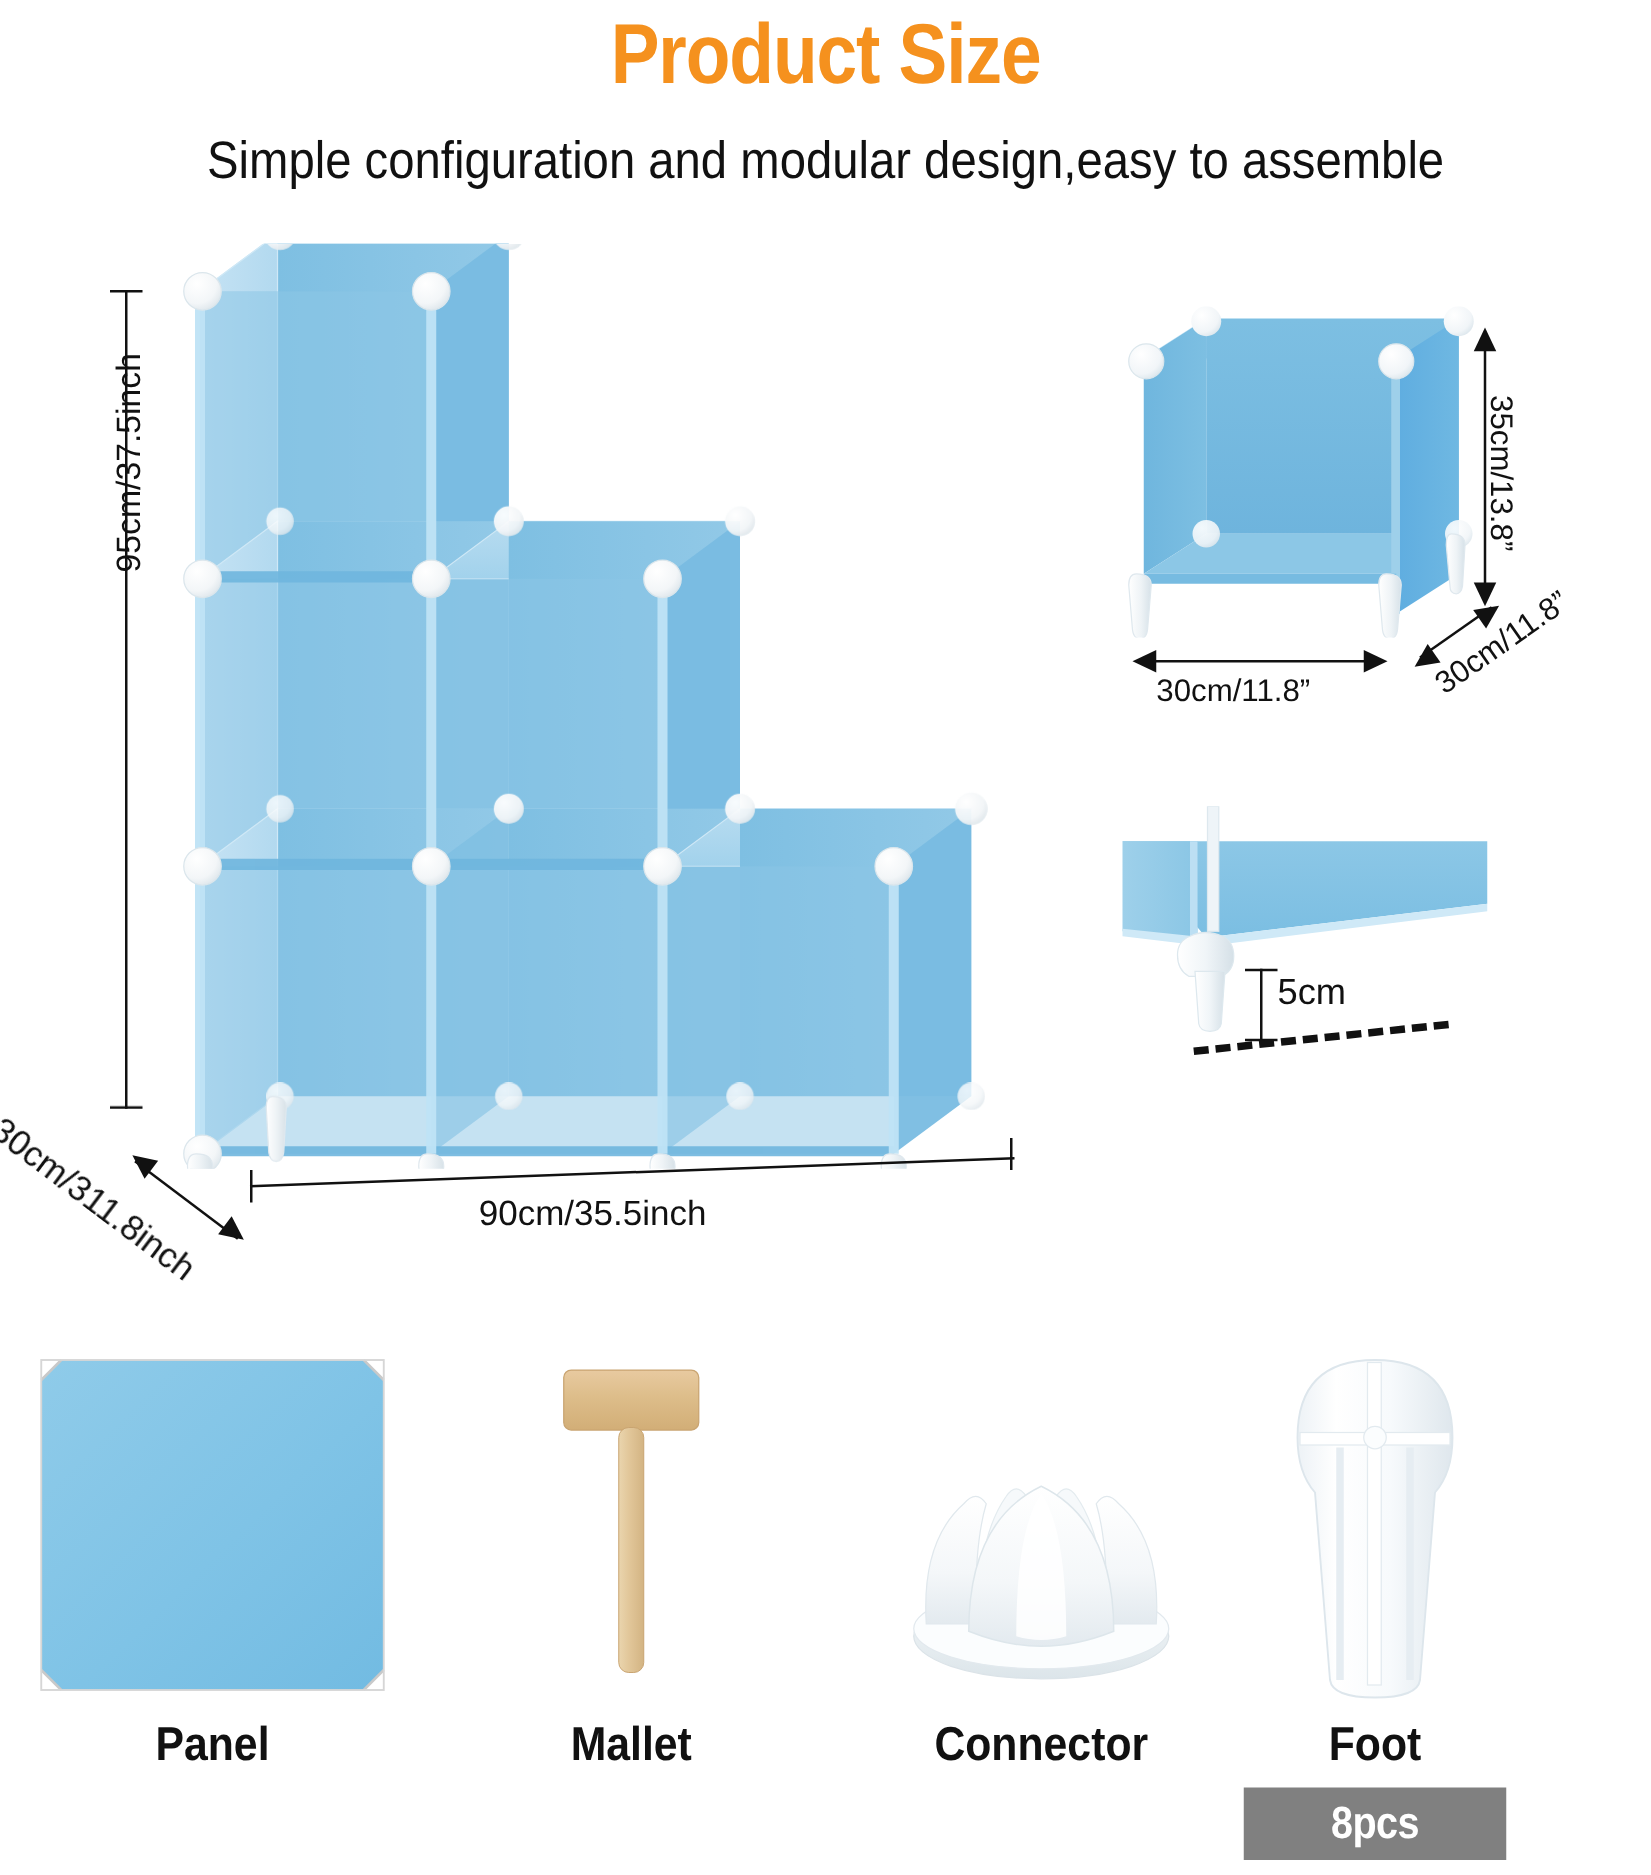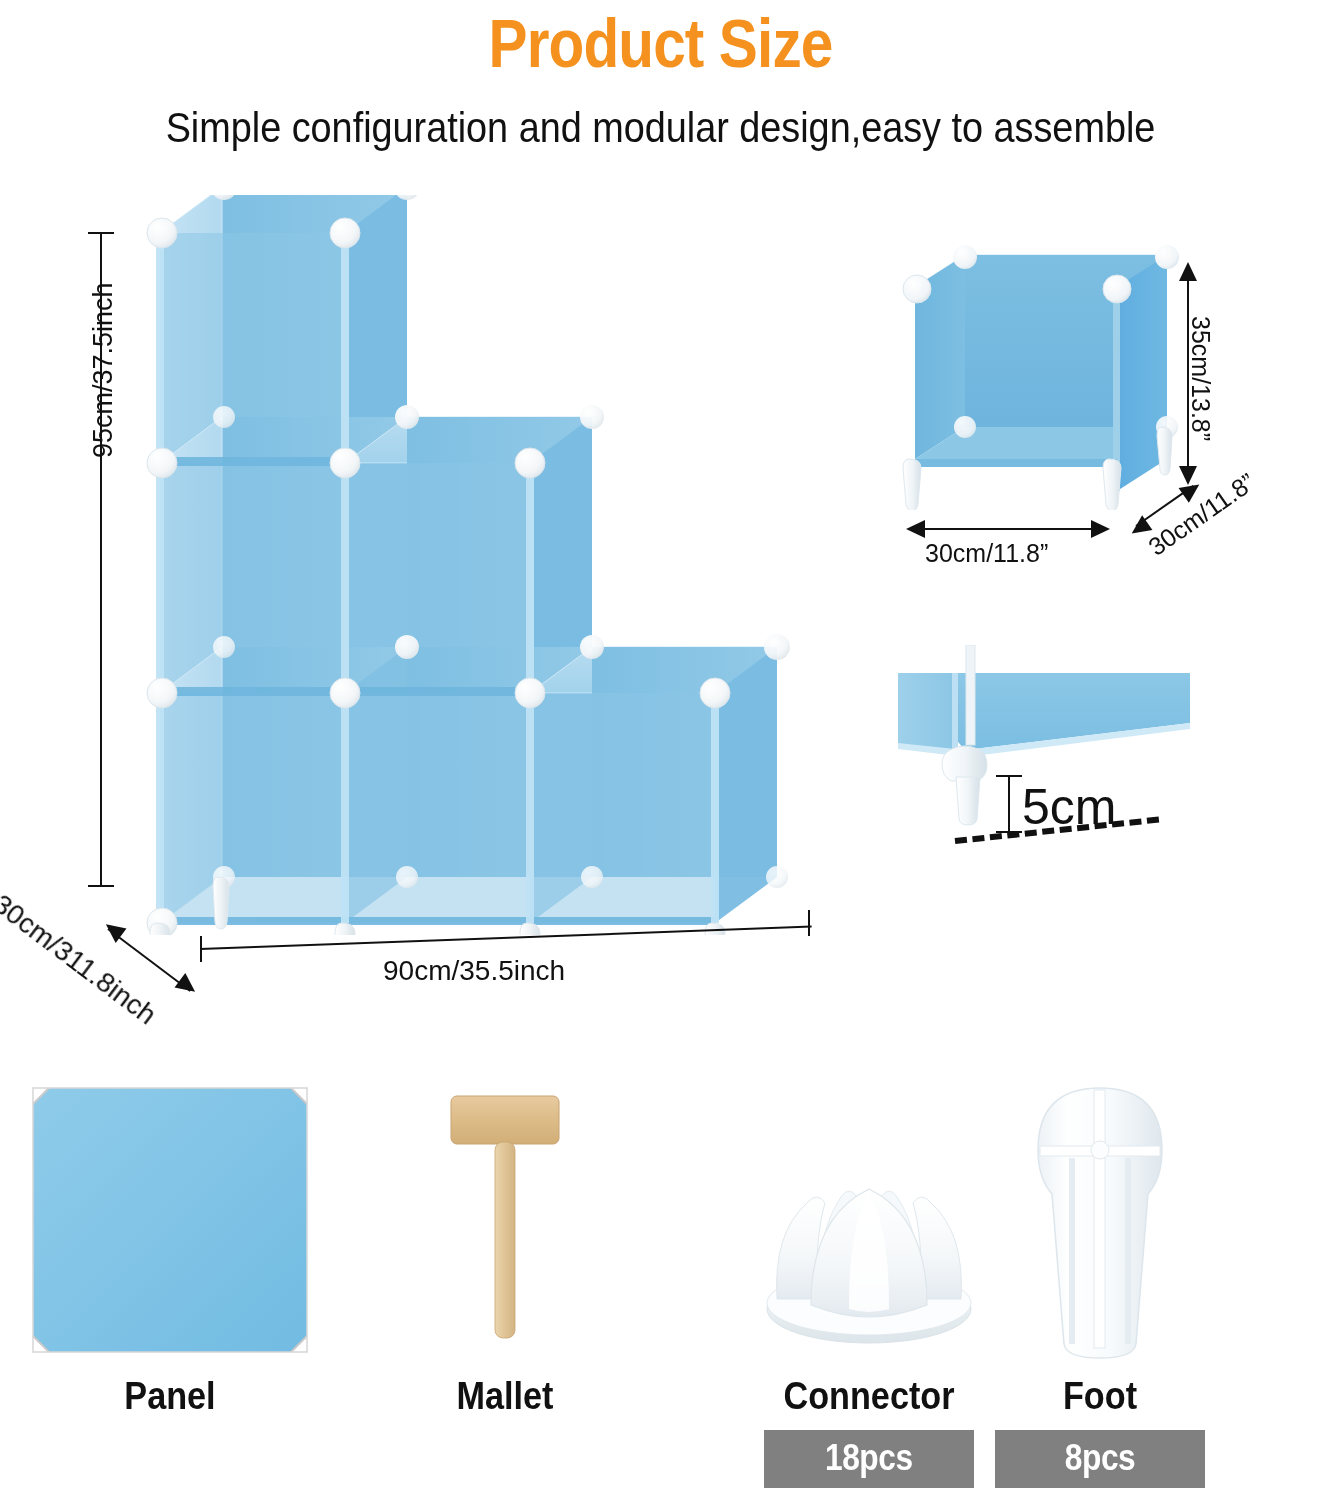--- a/index.html
+++ b/index.html
@@ -32,21 +32,21 @@
 
   
   .dim {
     position: absolute;
     font-size: 27px;
     color: #111;
     white-space: nowrap;
     transform-origin: left top;
   }
   .dim.sm { font-size: 25px; }
-  .dim.big { font-size: 50px; font-weight: 400; }
+  .dim.big { font-size: 29px; font-weight: 400; }
 
   
   .vline { position: absolute; width: 2px; background: #111; }
   .hline { position: absolute; height: 2px; background: #111; }
   .tick-h { position: absolute; height: 2px; background: #111; }
   .tick-v { position: absolute; width: 2px; background: #111; }
   .diagline { position: absolute; height: 2px; background: #111; transform-origin: left center; }
 
   
   .arw { position: absolute; width: 0; height: 0; }
@@ -383,21 +383,21 @@
                 <stop offset="100%" stop-color="#d3b483"></stop>
             </linearGradient>
           </defs>
           <rect x="46" y="14" width="108" height="48" rx="6" fill="url(#m_head)" stroke="#c9a471" stroke-width="1"></rect>
           <rect x="90" y="60" width="20" height="196" rx="8" fill="url(#m_handle)" stroke="#c9a471" stroke-width="0.8"></rect>
         </svg>
       </div>
       <div class="part-label">Mallet</div>
     </div>
 
-    <div class="part" style="left:704px;">
+    <div class="part" style="left:668px;">
       <div class="part-art">
         <svg width="240" height="200" viewBox="0 0 240 200" style="margin-top:78px;">
           <defs>
             <linearGradient id="cn_body" x1="0" y1="0" x2="0" y2="1">
               <stop offset="0%" stop-color="#ffffff"></stop>
                 <stop offset="60%" stop-color="#f4f7f9"></stop>
                 <stop offset="100%" stop-color="#e3eaef"></stop>
             </linearGradient>
             <linearGradient id="cn_base" x1="0" y1="0" x2="0" y2="1">
               <stop offset="0%" stop-color="#f6f9fa"></stop>
@@ -411,21 +411,20 @@
           <path d="M28,140 q-4,-66 30,-96 q10,-12 18,0 q-10,34 -8,96 z" fill="url(#cn_body)" stroke="#e0e8ed" stroke-width="1"></path>
           <path d="M212,140 q4,-66 -30,-96 q-10,-12 -18,0 q10,34 8,96 z" fill="url(#cn_body)" stroke="#e0e8ed" stroke-width="1"></path>
           <path d="M70,142 q-2,-70 22,-104 q8,-12 16,0 q-10,36 -10,104 z" fill="#f6f9fb" stroke="#e3ebef" stroke-width="1"></path>
           <path d="M170,142 q2,-70 -22,-104 q-8,-12 -16,0 q10,36 10,104 z" fill="#f6f9fb" stroke="#e3ebef" stroke-width="1"></path>
 
           <path d="M62,146 q0,-88 58,-116 q58,28 58,116 q-30,12 -58,12 q-28,0 -58,-12 z" fill="url(#cn_body)" stroke="#dde6eb" stroke-width="1.2"></path>
           <path d="M100,150 q0,-86 20,-114 q20,28 20,114 q-20,6 -40,0 z" fill="#ffffff" opacity="0.85"></path>
         </svg>
       </div>
       <div class="part-label">Connector</div>
-      <div class="part-count"><span>18pcs</span></div>
     </div>
 
     <div class="part" style="left:935px;">
       <div class="part-art">
         <svg width="180" height="280" viewBox="0 0 180 280">
           <defs>
             <linearGradient id="ft_body" x1="0" y1="0" x2="1" y2="0">
               <stop offset="0%" stop-color="#edf2f6"></stop>
                 <stop offset="25%" stop-color="#ffffff"></stop>
               <stop offset="60%" stop-color="#f7fafc"></stop>

